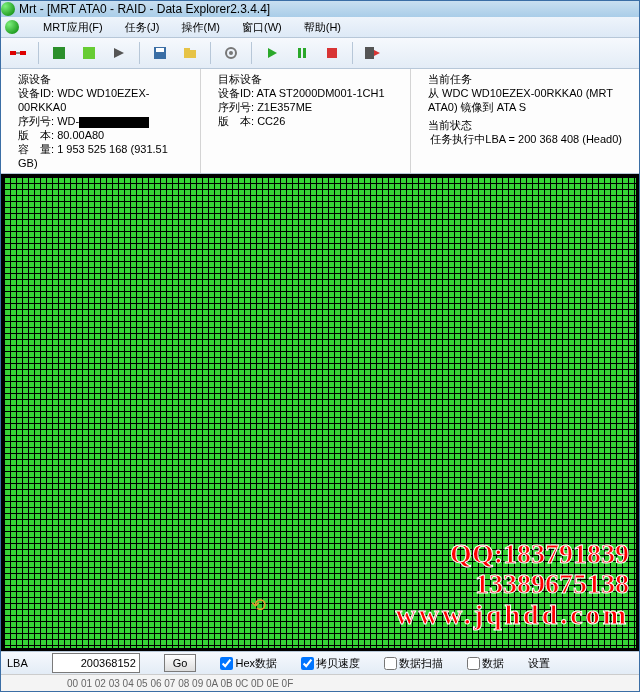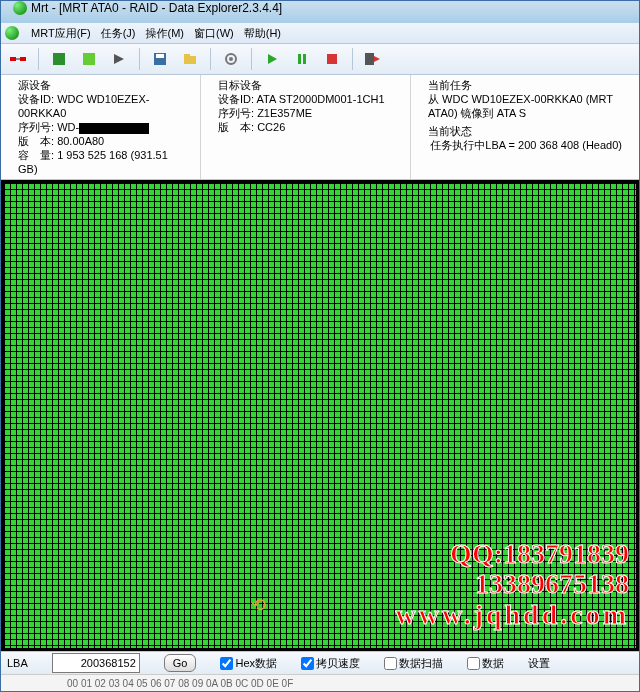--- a/index.html
+++ b/index.html
@@ -1,40 +1,40 @@
 <!DOCTYPE html>
 <html><head>
 <meta charset="utf-8">
 <style>
   html,body{margin:0;padding:0;font-family:"Microsoft YaHei",Tahoma,Arial,sans-serif;font-size:11px;color:#000;background:#fff}
   .window{width:640px;height:692px;border:1px solid #3b6ea5;box-sizing:border-box;display:flex;flex-direction:column;overflow:hidden}
-  .title-bar{height:22px;background:linear-gradient(to bottom,#c9dff0,#a9cde8);display:flex;align-items:flex-start;padding:0 12px;font-size:12px;color:#000}
+  .title-bar{height:16px;background:linear-gradient(to bottom,#c9dff0,#a9cde8);display:flex;align-items:center;padding:0 0;font-size:12px;color:#000}
   .title-bar .icon{width:14px;height:14px;border-radius:50%;background:radial-gradient(circle at 30% 30%,#7df07d,#008000);margin-right:4px}
-  .menu-bar{height:20px;background:linear-gradient(to bottom,#eef4fb,#dde9f6);display:flex;align-items:center;padding:0 4px;gap:10px;border-bottom:1px solid #b7c7d8}
+  .menu-bar{height:20px;background:linear-gradient(to bottom,#eef4fb,#dde9f6);display:flex;align-items:center;padding:0 4px;gap:22px;border-bottom:1px solid #b7c7d8}
   .menu-bar .icon{width:14px;height:14px;border-radius:50%;background:radial-gradient(circle at 30% 30%,#7df07d,#008000);margin-right:2px}
   .menu-item{cursor:default}
   .toolbar{height:30px;background:linear-gradient(to bottom,#f6f9fd,#e3ecf6);display:flex;align-items:center;padding:0 4px;gap:4px;border-bottom:1px solid #b7c7d8}
   .tb-btn{width:24px;height:24px;display:flex;align-items:center;justify-content:center;border:1px solid transparent;border-radius:2px}
   .tb-sep{width:1px;height:22px;background:#b7c7d8;margin:0 3px}
   .info-area{display:flex;border-bottom:1px solid #b7c7d8;background:#fdfdfd}
   .info-col{padding:3px 17px;border-right:1px solid #d4d4d4;font-size:11px;line-height:14px;box-sizing:border-box}
   .info-col:last-child{border-right:none}
   .col1{width:200px}
   .col2{width:210px}
   .col3{flex:1}
   .info-hdr{font-weight:normal}
   .grid-wrap{flex:1;position:relative;background:#000;overflow:hidden}
   .grid{position:absolute;left:3px;top:3px;right:3px;bottom:3px;background:#000;
         background-image:linear-gradient(to right,#000 0,#000 1px,transparent 1px,transparent 6px),
                          linear-gradient(to bottom,#000 0,#000 1px,transparent 1px,transparent 6px),
                          linear-gradient(#36d436,#36d436);
         background-size:6px 6px,6px 6px,auto}
   .bottombar{height:22px;background:linear-gradient(to bottom,#f6f9fd,#e3ecf6);display:flex;align-items:center;padding:0 6px;gap:24px;border-top:1px solid #b7c7d8;font-size:11px}
   .bb-input{width:80px;height:16px;border:1px solid #7a7a7a;text-align:right;padding:1px 3px;font-size:11px}
-  .bb-btn{height:18px;padding:0 8px;font-size:11px;border:1px solid #7a7a7a;background:linear-gradient(#fff,#ddd);border-radius:6px}
+  .bb-btn{height:18px;padding:0 8px;font-size:11px;border:1px solid #7a7a7a;background:linear-gradient(#fff,#ddd);border-radius:0}
   .chk{display:flex;align-items:center;gap:2px}
   .chk input{margin:0}
   .watermark{position:absolute;right:10px;bottom:20px;text-align:right;font-weight:bold;pointer-events:none;font-family:Liberation Serif, serif}
   .wm-line{color:#ff0000;-webkit-text-stroke:1px #fff;font-size:28px;line-height:30px}
   .wm-url{color:#ff0000;-webkit-text-stroke:1px #fff;font-size:28px;letter-spacing:3px}
   .wm-logo{position:absolute;left:250px;bottom:35px;color:#e0a030;font-size:18px;pointer-events:none}
   .redact{display:inline-block;width:70px;height:11px;background:#000;vertical-align:middle}
   .statushex{height:16px;background:#f4f4f4;border-top:1px solid #ccc;font-size:10px;color:#666;padding:0 6px;display:flex;align-items:center;overflow:hidden;white-space:nowrap}
 </style>
 </head>

